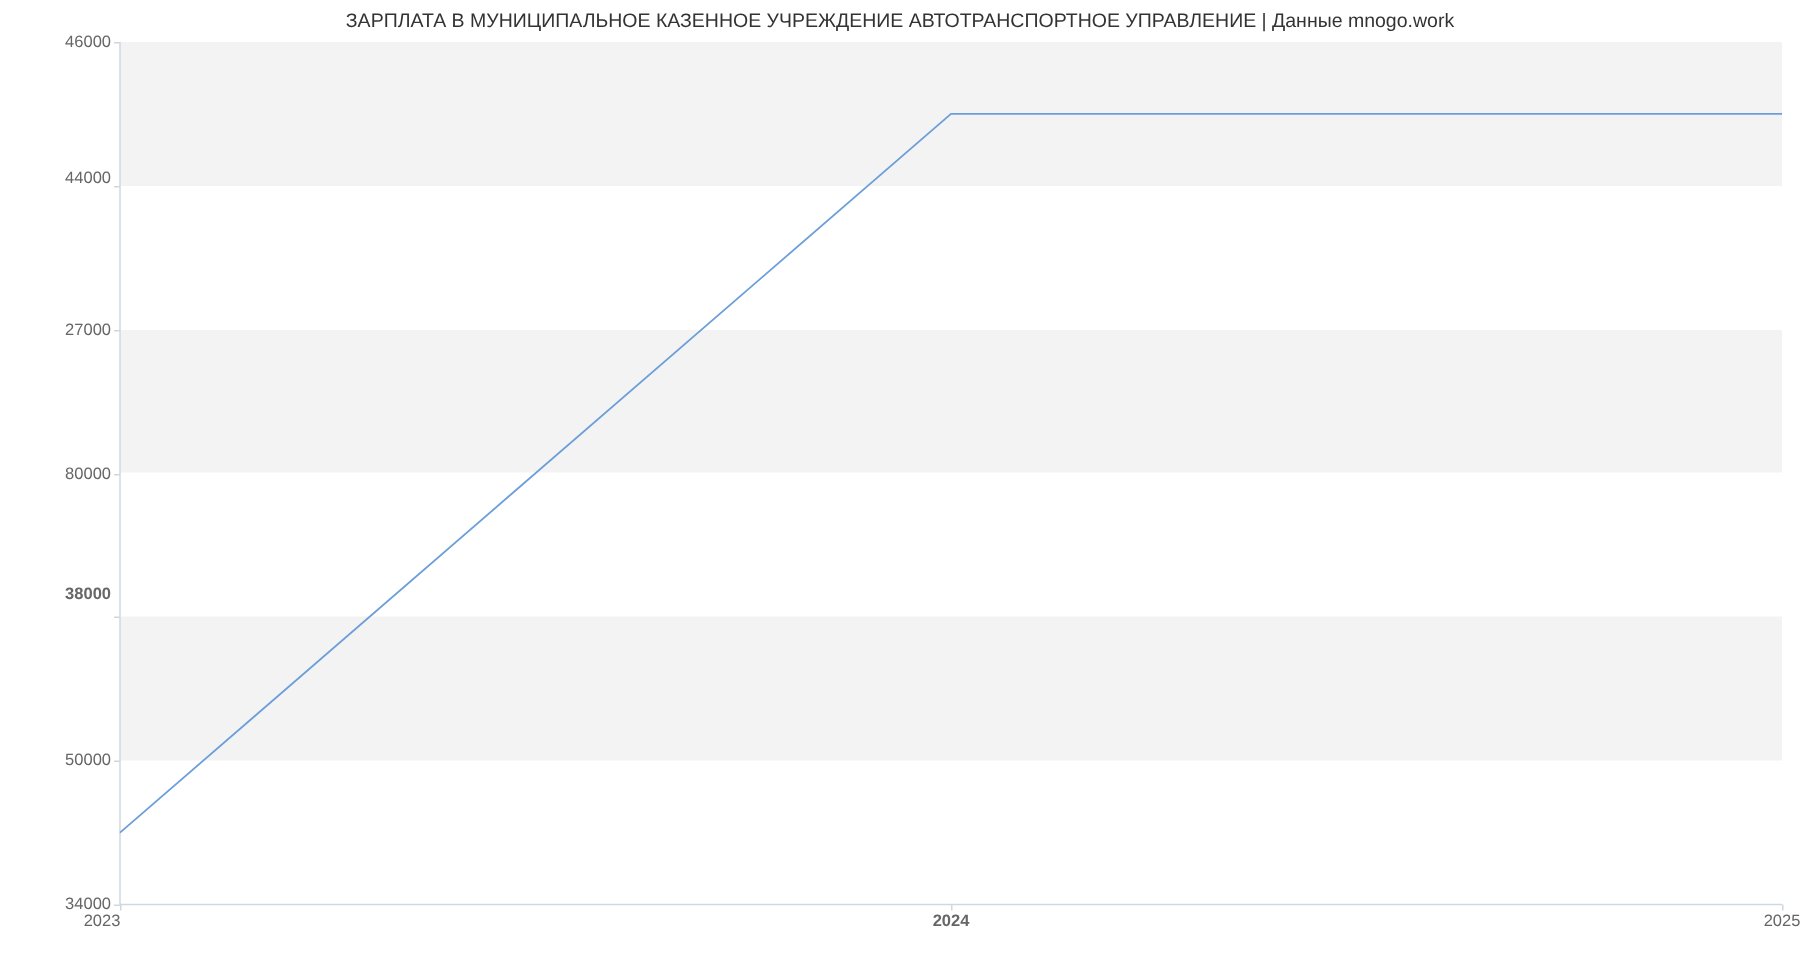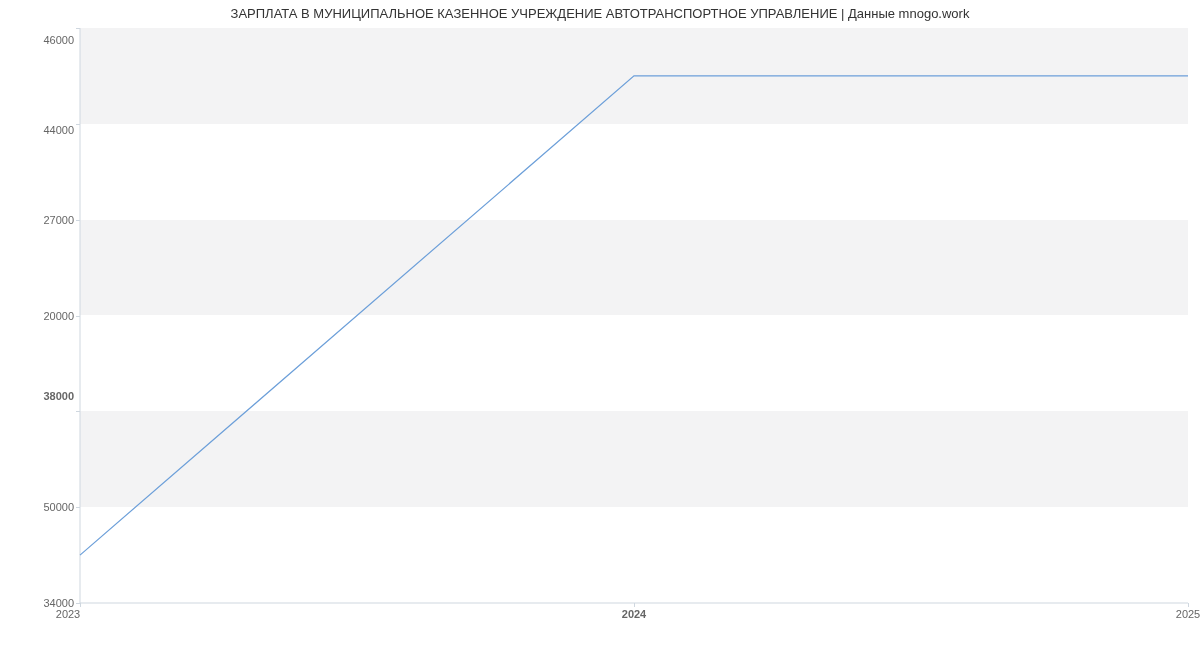--- a/index.html
+++ b/index.html
@@ -94,27 +94,27 @@
 <div class="chart-container">
   <div class="chart-title">ЗАРПЛАТА В МУНИЦИПАЛЬНОЕ КАЗЕННОЕ УЧРЕЖДЕНИЕ АВТОТРАНСПОРТНОЕ УПРАВЛЕНИЕ | Данные mnogo.work</div>
 
   <div id="y-ticks-container">
       <div class="y-tick-label" style="top: 603px;">34000</div>
       <div class="y-tick-mark" style="top: 603px;"></div>
       <div class="y-tick-label" style="top: 507.167px;">50000</div>
       <div class="y-tick-mark" style="top: 507.167px;"></div>
       <div class="y-tick-label" style="top: 396px; font-weight: bold;">38000</div>
       <div class="y-tick-mark" style="top: 411.333px;"></div>
-      <div class="y-tick-label" style="top: 315.5px;">20000</div>
+      <div class="y-tick-label" style="top: 315.5px;">80000</div>
       <div class="y-tick-mark" style="top: 315.5px;"></div>
       <div class="y-tick-label" style="top: 219.667px;">27000</div>
       <div class="y-tick-mark" style="top: 219.667px;"></div>
-      <div class="y-tick-label" style="top: 130px; text-align: right;">44000</div>
+      <div class="y-tick-label" style="top: 119px; text-align: right;">44000</div>
       <div class="y-tick-mark" style="top: 123.833px;"></div>
-      <div class="y-tick-label" style="top: 40px;">46000</div>
+      <div class="y-tick-label" style="top: 28px;">46000</div>
       <div class="y-tick-mark" style="top: 28px;"></div>
     </div>
 
   <div id="x-ticks-container">
       <div class="x-tick-label" style="left: 68px;">2023</div>
       <div class="x-tick-mark" style="left: 80px;"></div>
       <div class="x-tick-label" style="left: 634px; font-weight: bold;">2024</div>
       <div class="x-tick-mark" style="left: 634px;"></div>
       <div class="x-tick-label" style="left: 1188px;">2025</div>
       <div class="x-tick-mark" style="left: 1188px;"></div>

